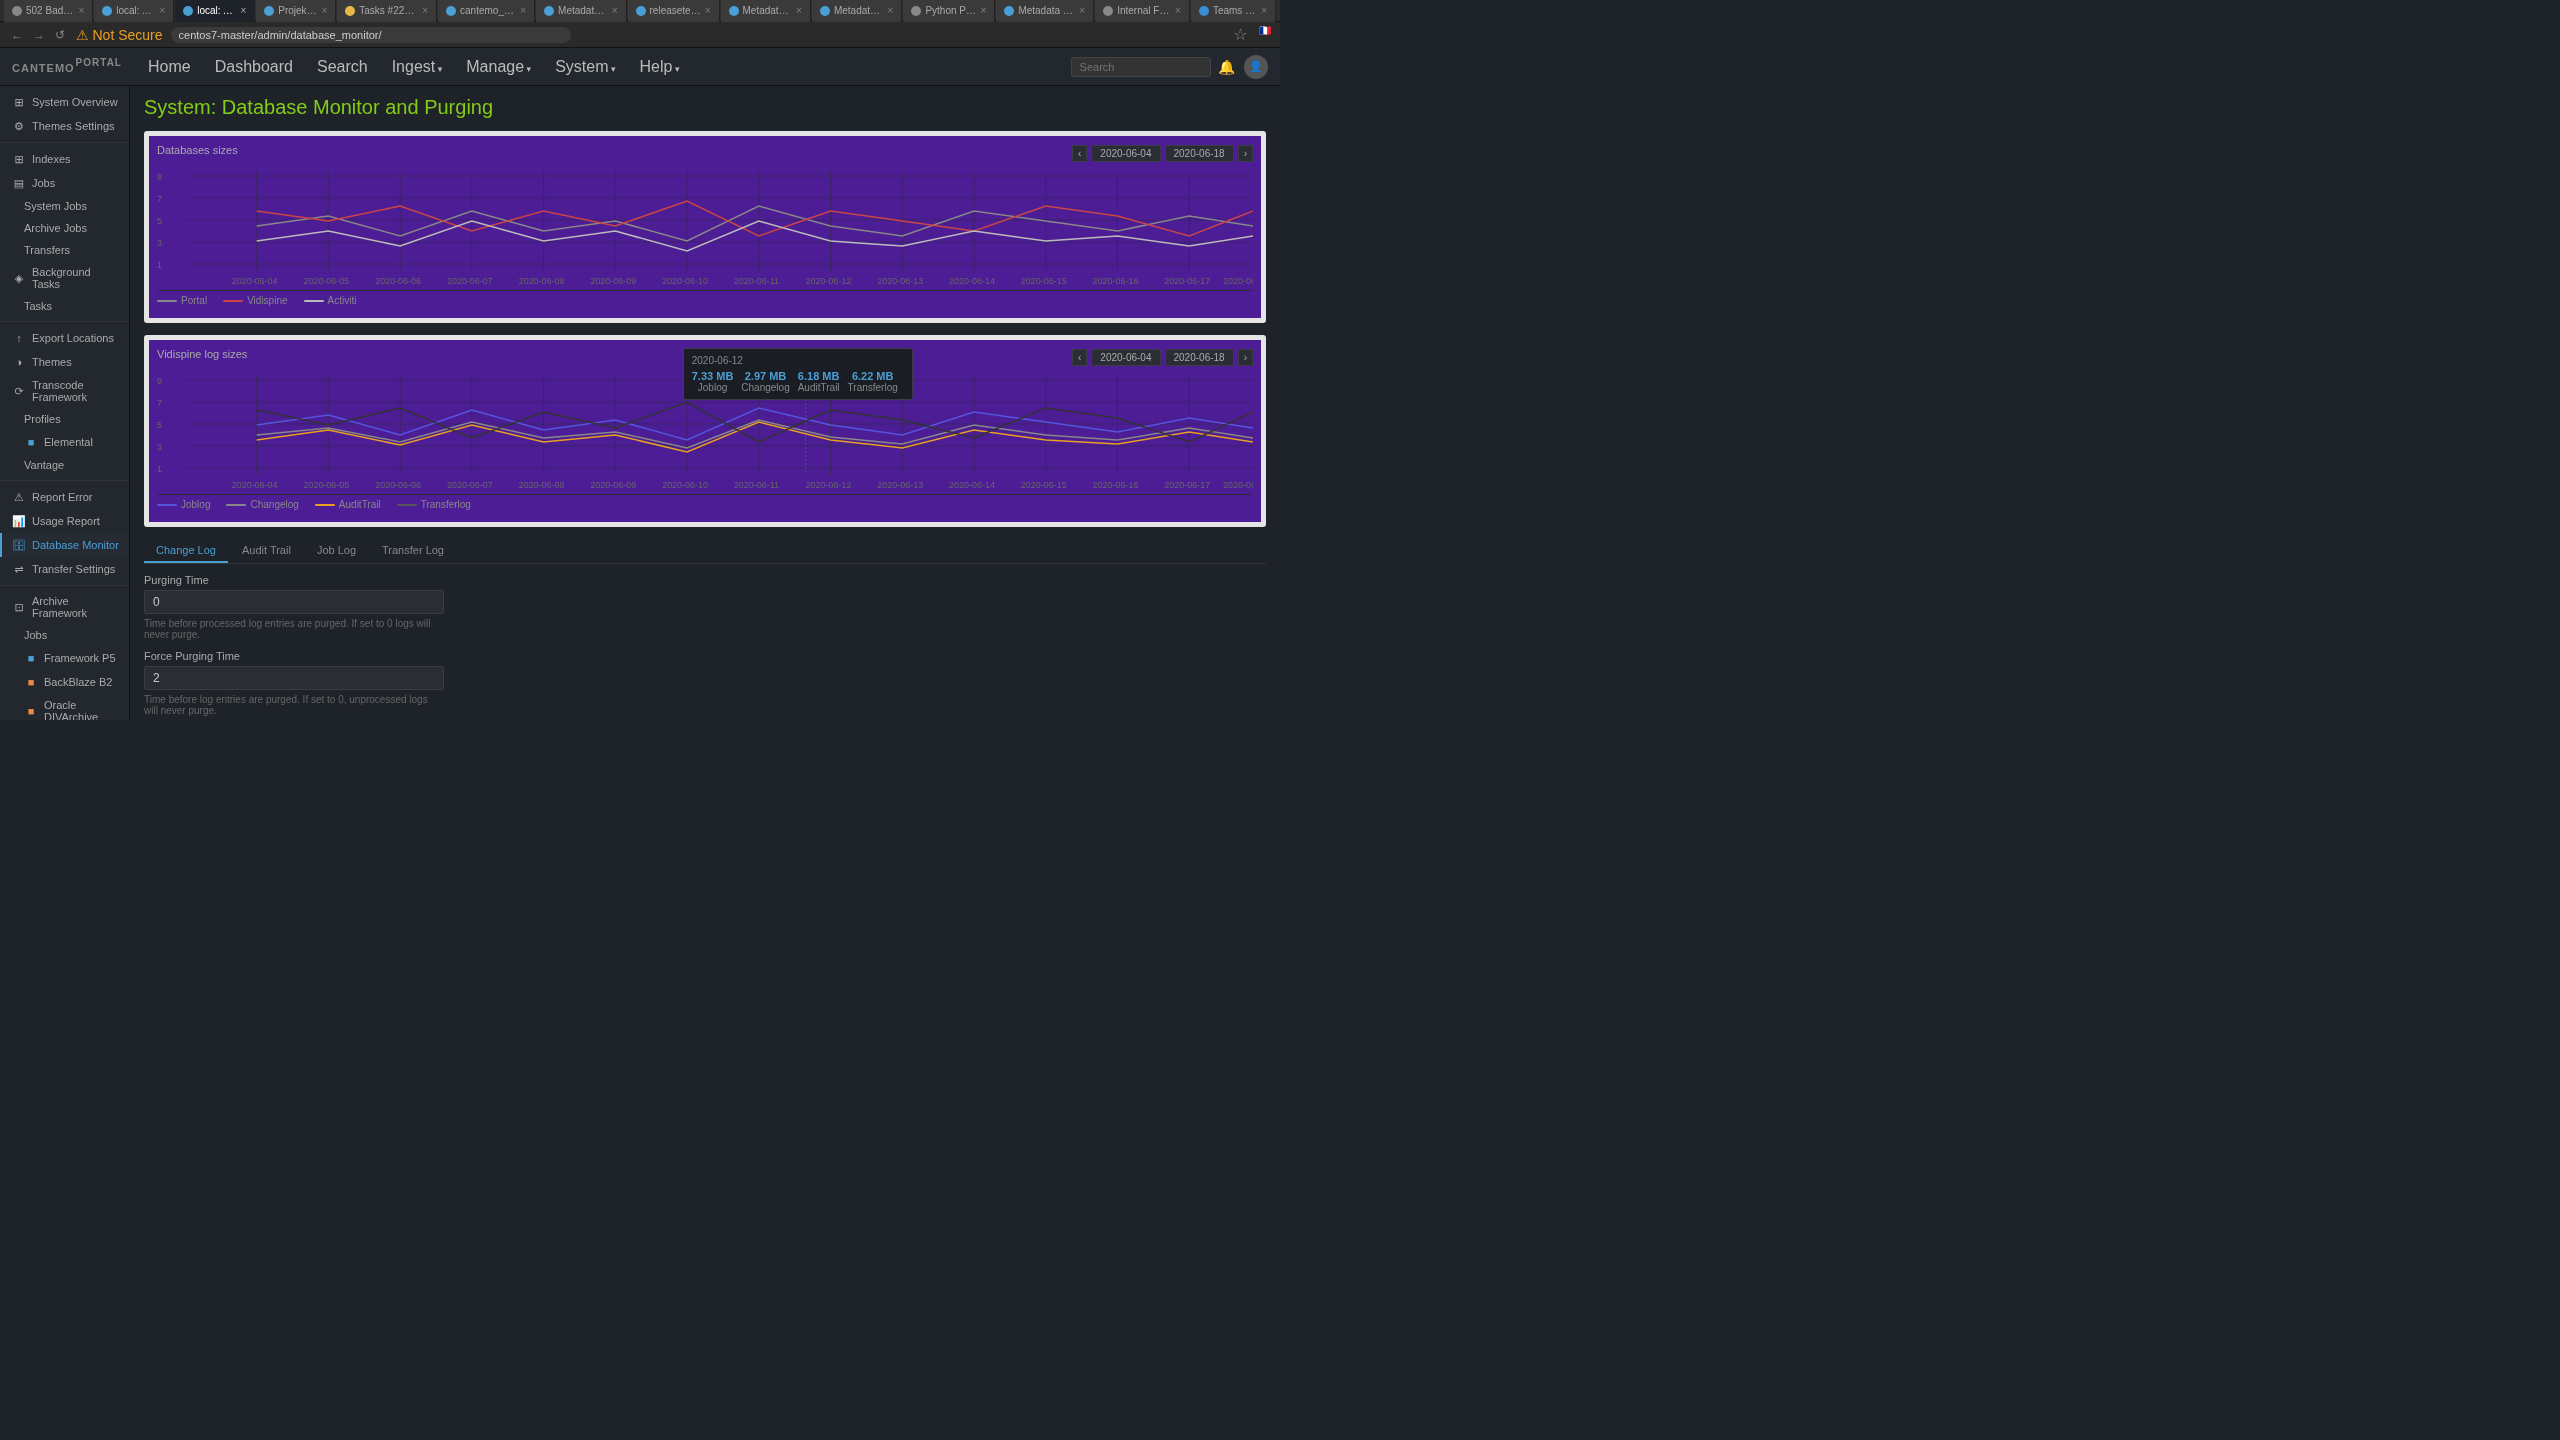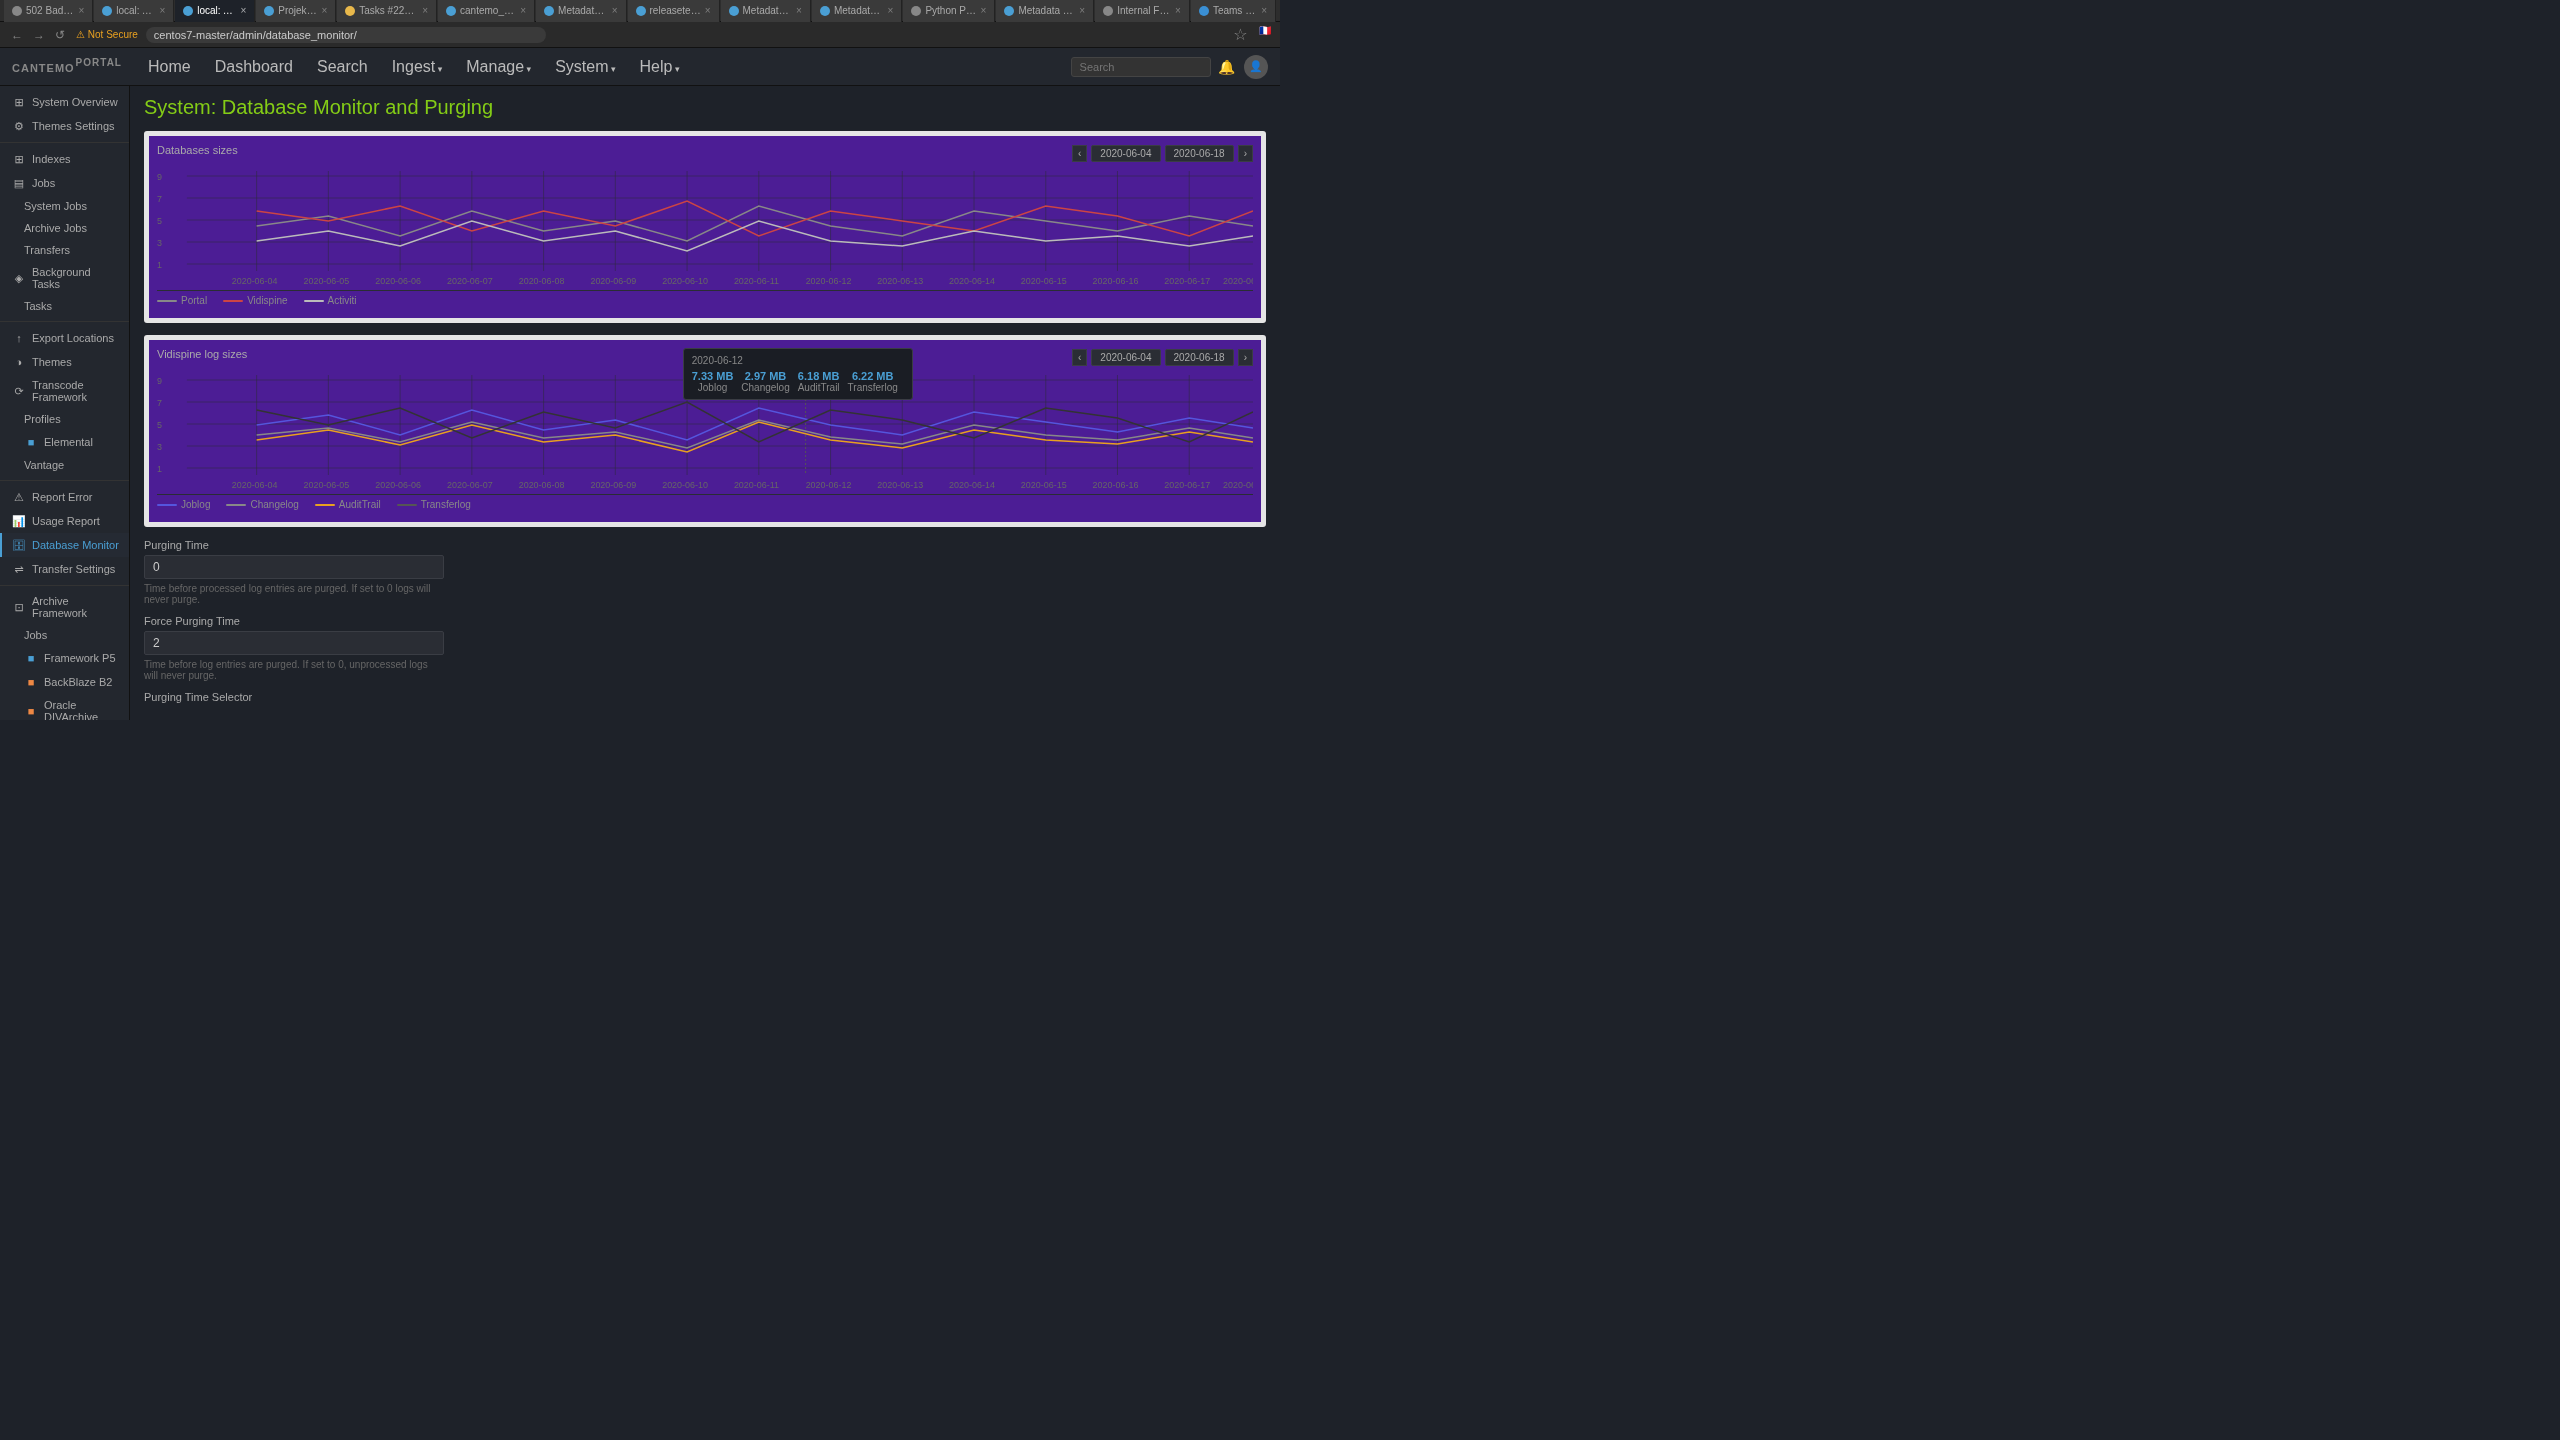--- a/index.html
+++ b/index.html
@@ -170,21 +170,21 @@
     </div>
   </div>
 </div>
 
 <div class="address-bar">
   <div class="nav-btns">
     <span style="cursor:pointer;padding:0 3px;">←</span>
     <span style="cursor:pointer;padding:0 3px;">→</span>
     <span style="cursor:pointer;padding:0 3px;">↺</span>
   </div>
-  <span style="color:#e8a020;font-size:10px">⚠ Not Secure</span>
+  <span style="color:#e8a020;font-size:14px">⚠ Not Secure</span>
   <input class="address-input" value="centos7-master/admin/database_monitor/" readonly="" style="">
   <div class="address-right">
     <span style="font-size:16px;color:#888;cursor:pointer">☆</span>
     <span style="color:#ccc;font-size:10px;margin-left:8px">🇫🇷</span>
   </div>
 </div>
 
 <div class="app">
 
   <div class="app-header">
@@ -490,20 +490,26 @@
             <div class="legend-dot" style="background:#e8a020"></div>
             <span>AuditTrail</span>
           </div>
           <div class="legend-item">
             <div class="legend-dot" style="background:#555"></div>
             <span>Transferlog</span>
           </div>
         </div>
       </div>
 
+      <div class="tabs-bar">
+        <div class="tab-btn active">Change Log</div>
+        <div class="tab-btn">Audit Trail</div>
+        <div class="tab-btn">Job Log</div>
+        <div class="tab-btn">Transfer Log</div>
+      </div>
 
       <div class="form-section">
         <div class="form-group">
           <label class="form-label">Purging Time</label>
           <input class="form-input" value="0" style="">
           <div class="form-hint">Time before processed log entries are purged. If set to 0 logs will never purge.</div>
         </div>
         <div class="form-group">
           <label class="form-label">Force Purging Time</label>
           <input class="form-input" value="2" style="">

